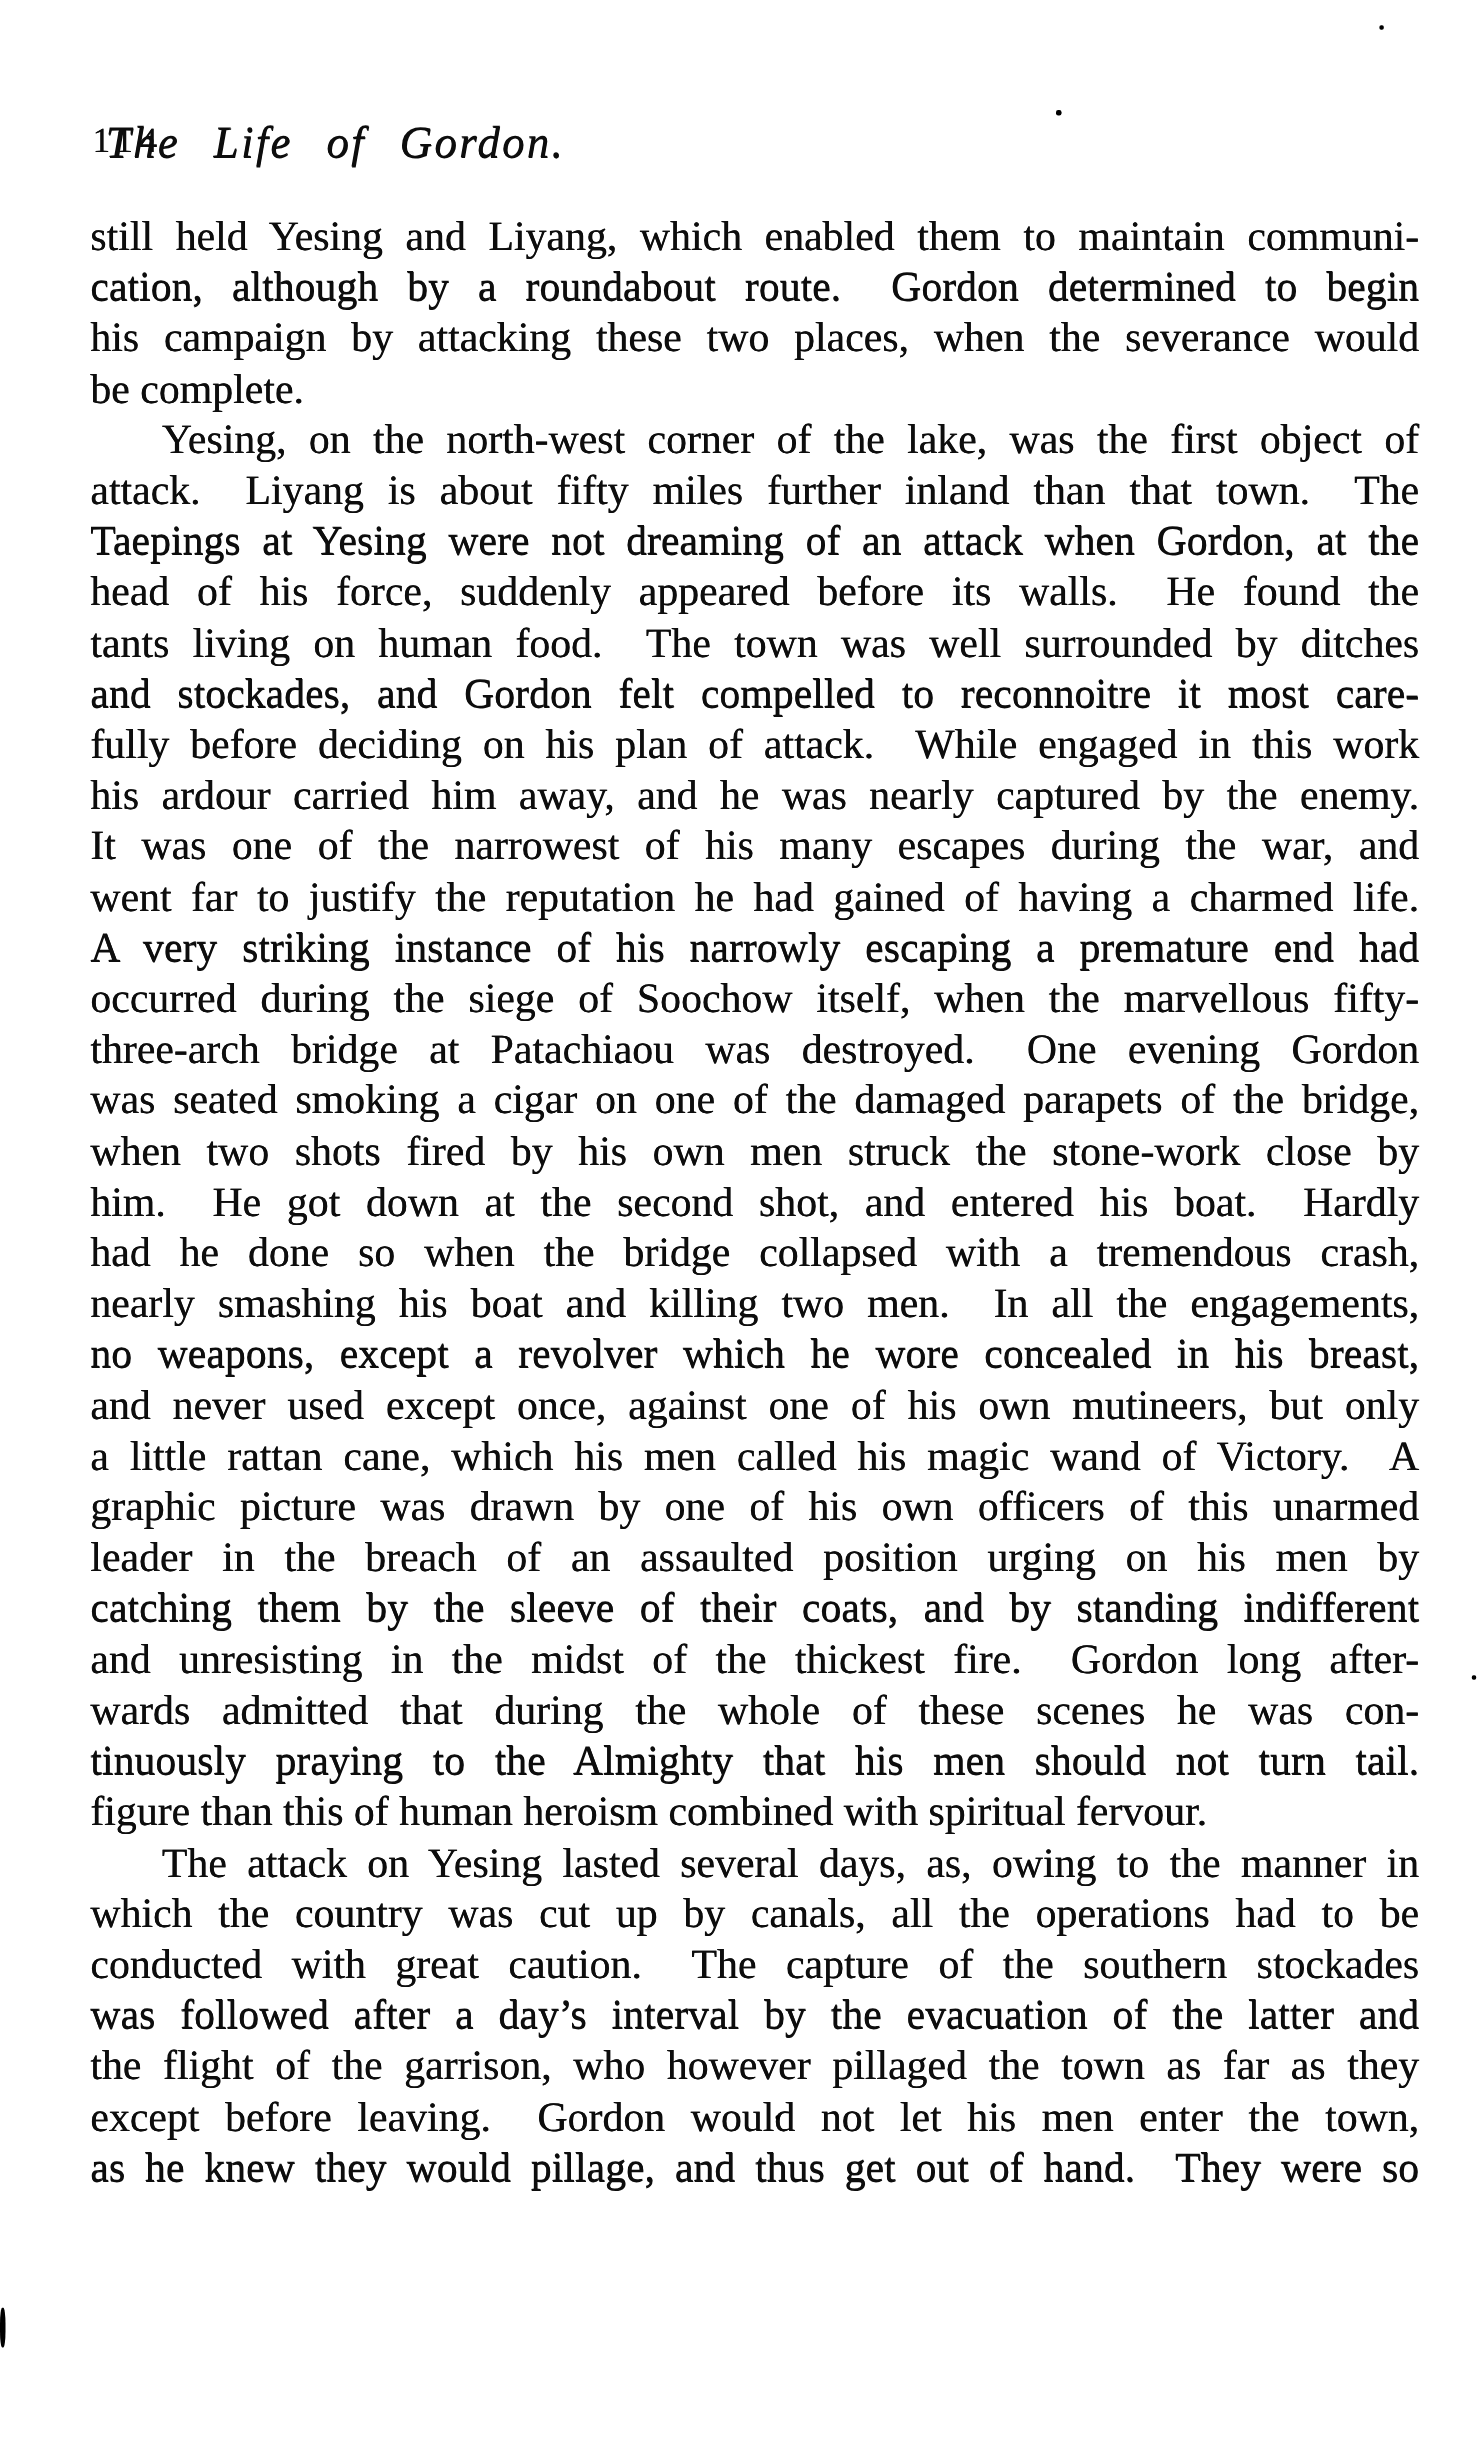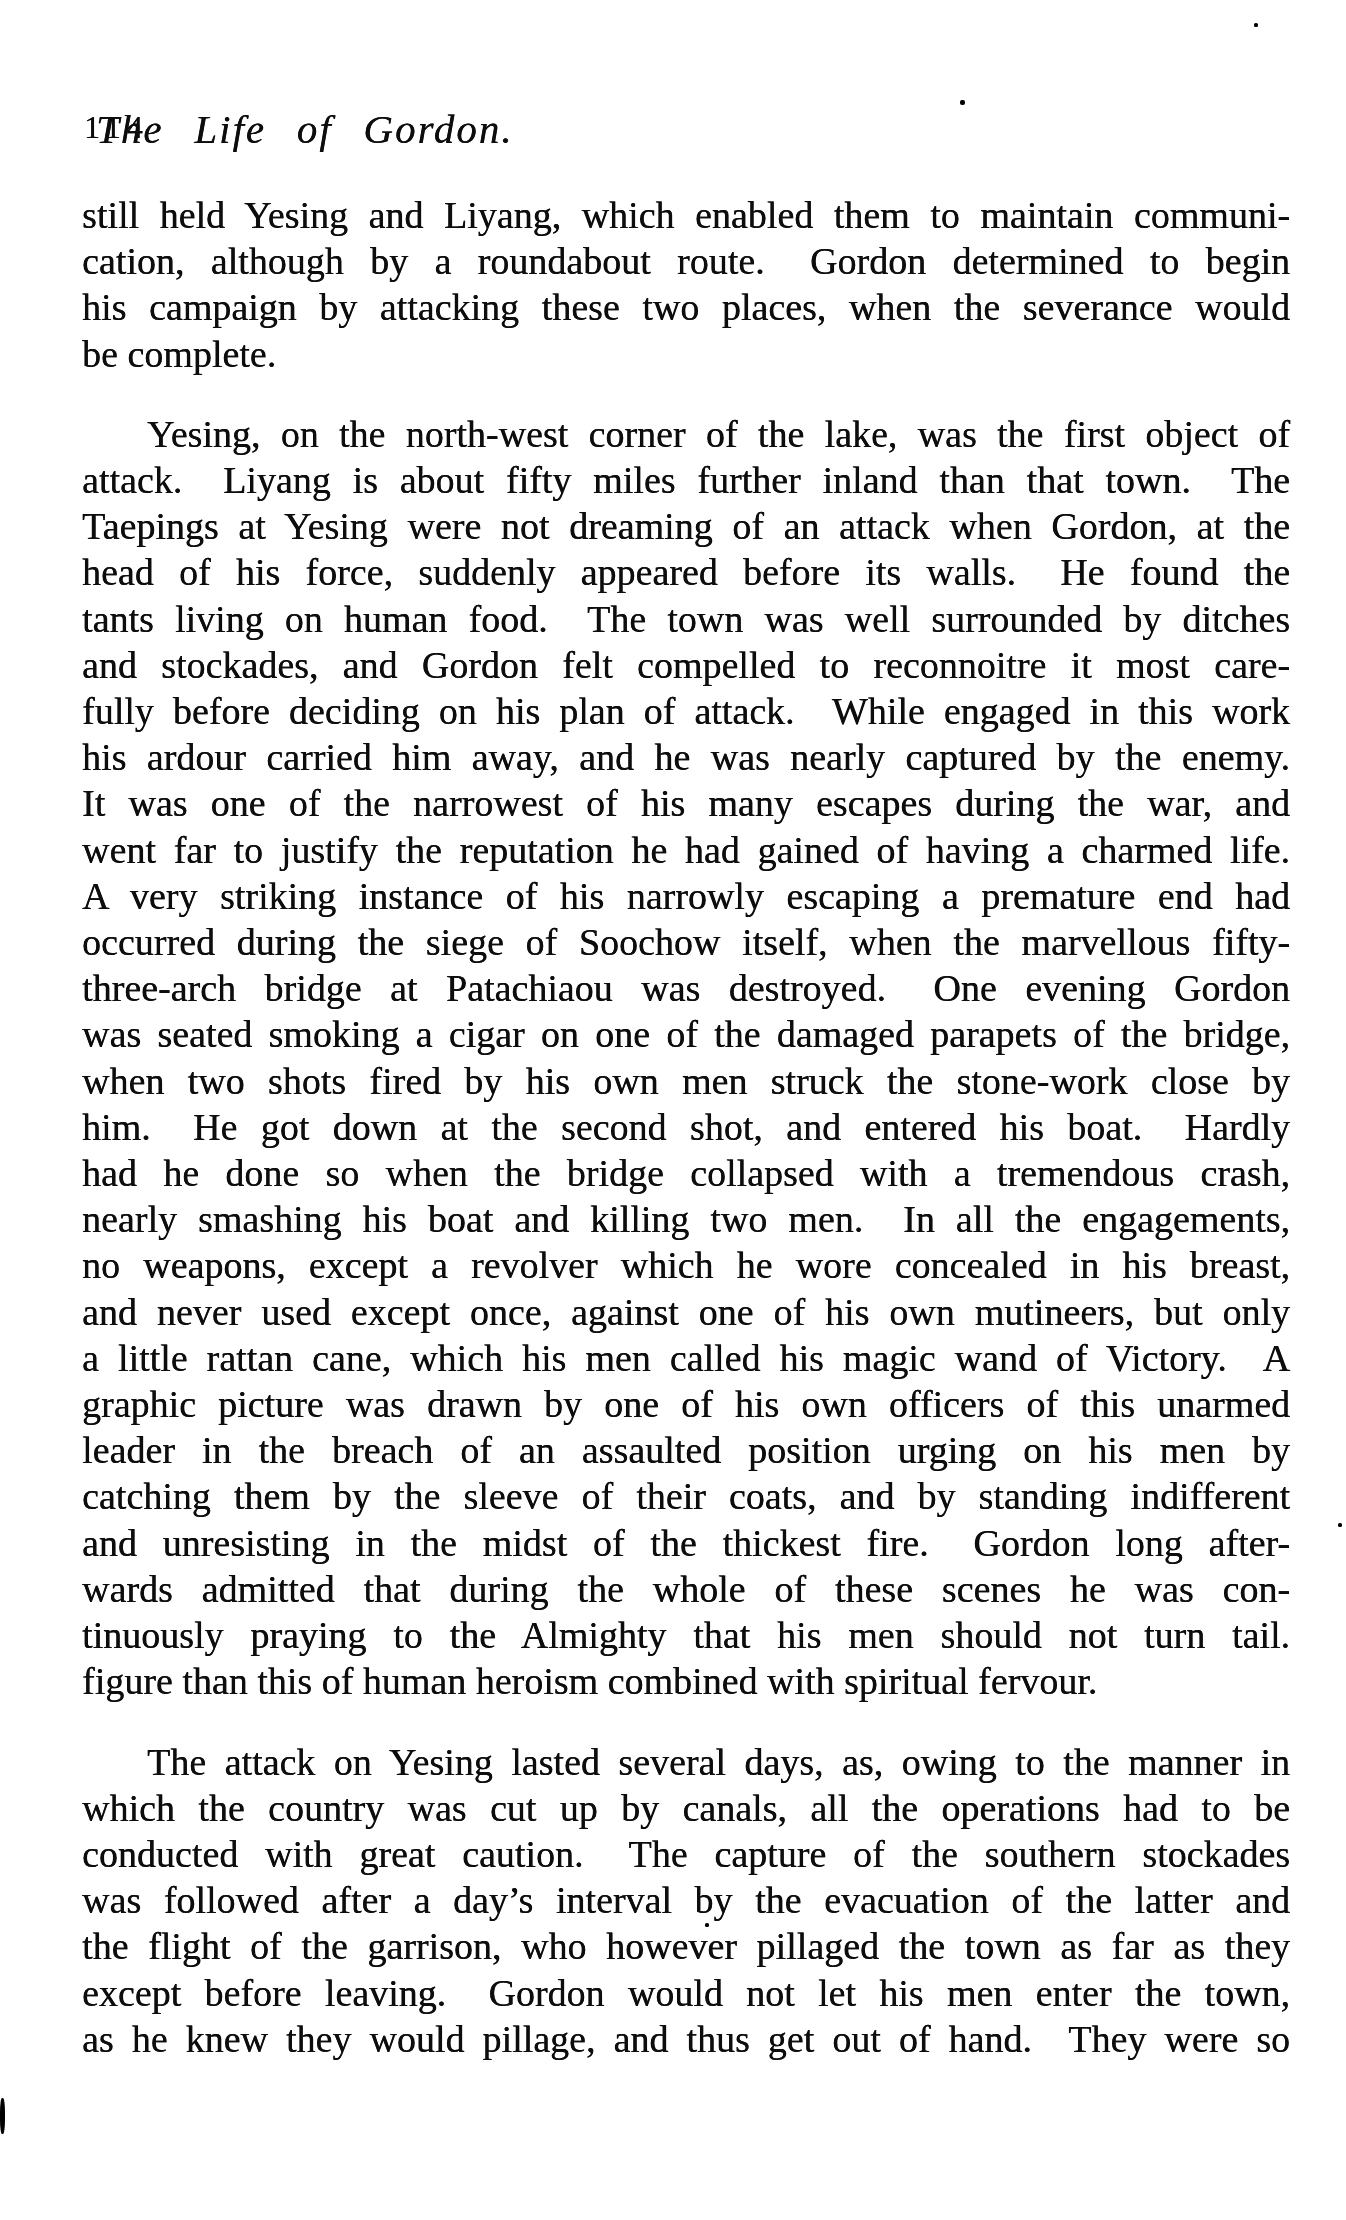--- a/index.html
+++ b/index.html
@@ -51,21 +51,21 @@
     width: 1208px;
     font-size: 38px;
     line-height: 46.2px;
     text-shadow: 0.35px 0.25px 0 currentColor;
   }
   .line {
     text-align: justify;
     text-align-last: justify;
     white-space: normal;
   }
-  .line.indent { text-indent: 65px; margin-top: 34px; }
+  .line.indent { text-indent: 65px; }
   .line.flush  { text-align-last: left; }
   
   .speck {
     position: absolute;
     background: #000;
     border-radius: 40%;
   }
 </style>
 </head>
 <body>

